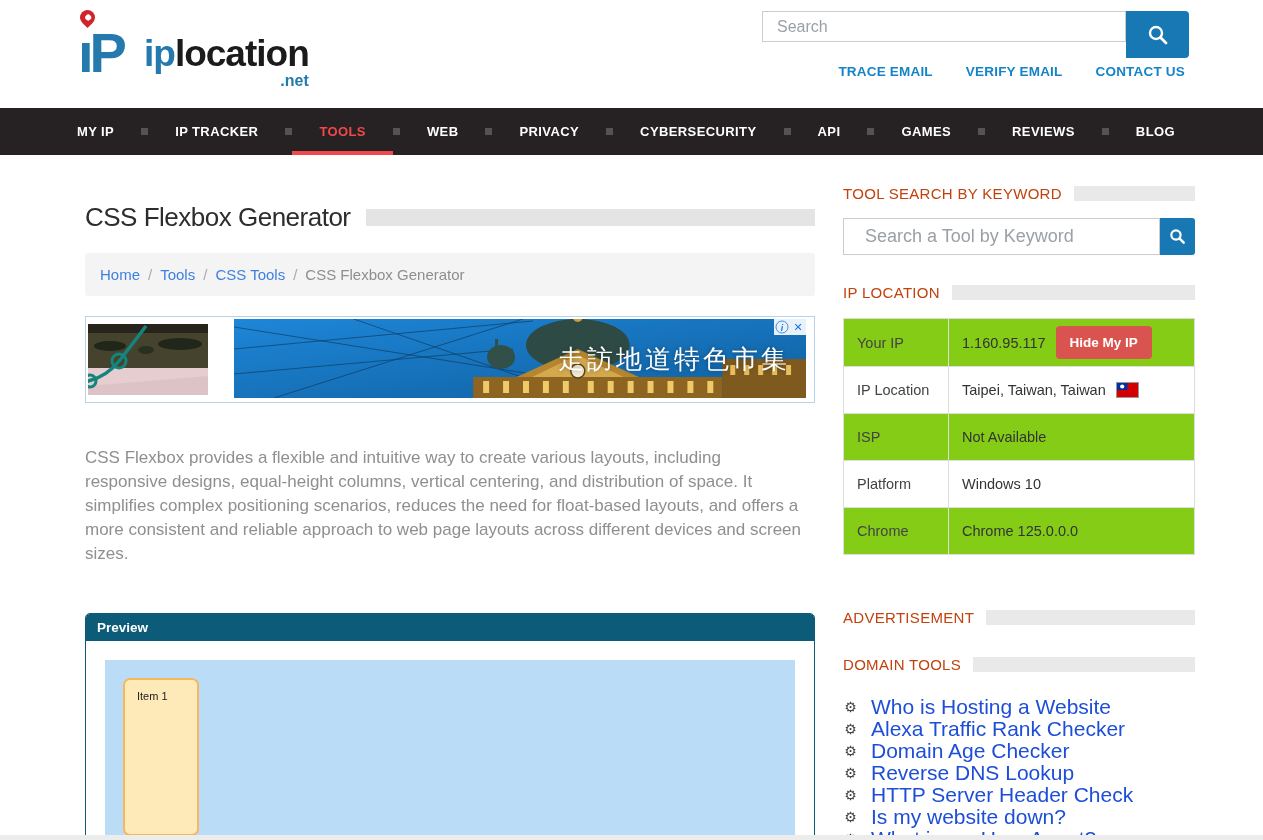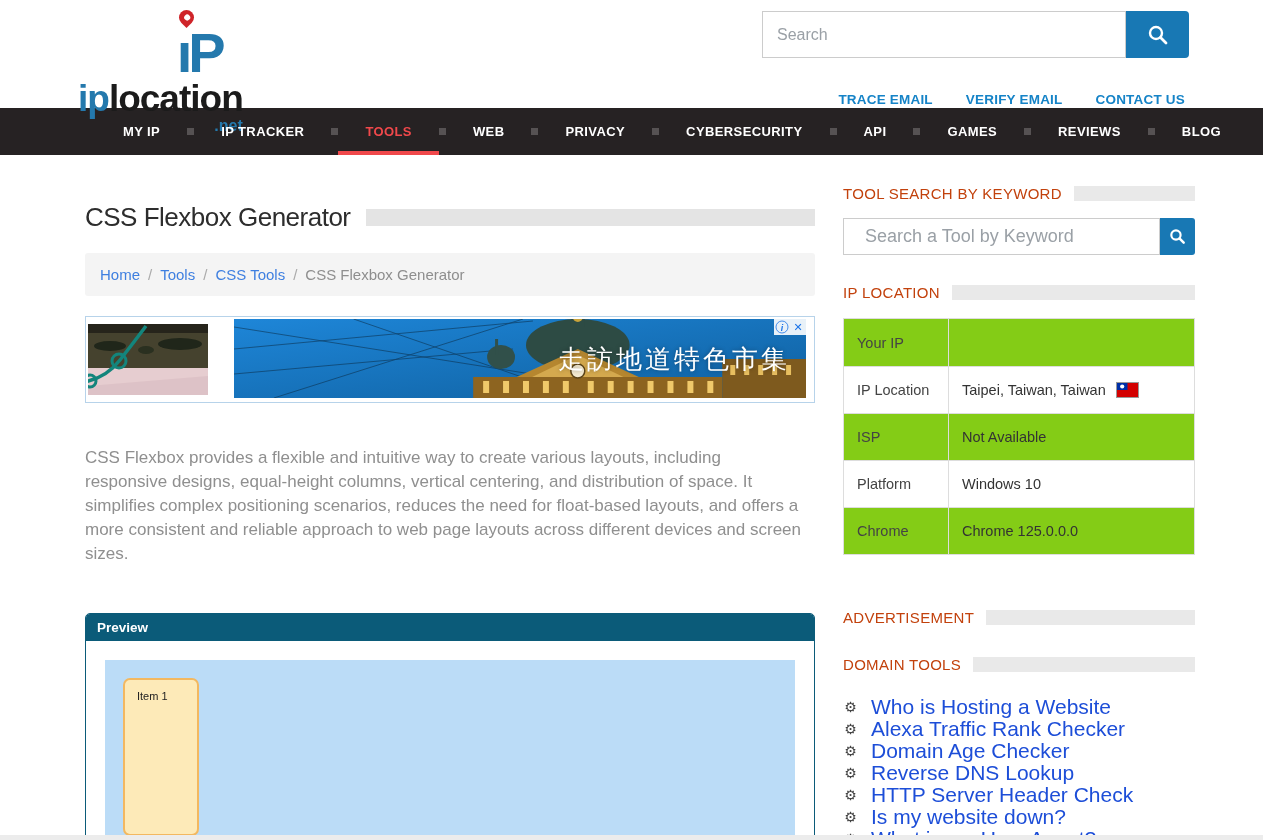--- a/index.html
+++ b/index.html
@@ -7,46 +7,46 @@
   body {
     width:1263px; height:840px; overflow:hidden;
     background:#ffffff;
     font-family:"Liberation Sans", sans-serif;
     position:relative;
   }
   a { text-decoration:none; }
 
   
   .site-header { height:108px; position:relative; background:#fff; }
-  .logo { position:absolute; left:78px; top:10px; display:flex; align-items:flex-end; cursor:pointer;flex-direction:column; }
+  .logo { position:absolute; left:78px; top:10px; display:flex; align-items:flex-end; cursor:pointer; }
   .logo-mark { position:relative; width:66px; height:70px; }
   .logo-pin { position:absolute; left:2px; top:0; width:15px; height:15px; background:#cf2429;
               border-radius:50% 50% 50% 0; transform:rotate(-45deg); }
   .logo-pin::after { content:""; position:absolute; left:4.5px; top:4.5px; width:6px; height:6px;
               border-radius:50%; background:#fff; }
   .logo-ip { position:absolute; left:0; bottom:2px; font-size:56px; font-weight:bold;
              color:#2479ad; letter-spacing:-4px; line-height:0.9; }
   .logo-text { position:relative; font-size:37px; font-weight:bold; letter-spacing:-1px;
                line-height:1; padding-bottom:8px; }
   .logo-text .lt-ip { color:#2479ad; }
   .logo-text .lt-loc { color:#1b1b1b; }
   .logo-net { position:absolute; right:0; bottom:-9px; font-size:16px; font-weight:bold; color:#2479ad; letter-spacing:0; }
 
   .header-search { position:absolute; left:762px; top:11px; display:flex; }
-  .header-search input { width:364px; height:47px; border:1px solid #ccc; padding:0 14px;
+  .header-search input { width:364px; height:31px; border:1px solid #ccc; padding:0 14px;
       font-size:16px; color:#555; font-family:"Liberation Sans",sans-serif; outline:none; }
   .header-search input::placeholder { color:#9aa0a6; }
   .search-btn { width:63px; height:47px; background:#1878b4; border:none; cursor:pointer;
       border-radius:0 4px 4px 0; display:flex; align-items:center; justify-content:center; }
 
-  .header-links { position:absolute; right:78px; top:92px; display:flex; gap:33px; }
+  .header-links { position:absolute; right:78px; top:64px; display:flex; gap:33px; }
   .header-links a { color:#1583c7; font-weight:bold; font-size:13.5px; letter-spacing:0.2px; }
 
   
-  .main-nav { height:47px; background:#262223; display:flex; align-items:center; padding-left:120px; }
+  .main-nav { height:47px; background:#262223; display:flex; align-items:center; padding-left:74px; }
   .nav-item { position:relative; height:47px; display:flex; align-items:center; padding:0 27px;
       color:#fff; font-weight:bold; font-size:13px; letter-spacing:0.4px; cursor:pointer; white-space:nowrap; }
   .nav-item:first-child { padding-left:3px; }
   .nav-item.active { color:#f0484b; }
   .nav-underline { position:absolute; left:0; right:0; bottom:0; height:4px; background:#f0484b; }
   .nav-sep { width:7px; height:7px; background:#565253; flex:none; }
 
   
   .content { display:flex; padding-left:85px; padding-right:68px; }
   .main-col { width:730px; flex:none; }
@@ -304,20 +304,24 @@
       </button>
     </div>
 
     <div class="side-header ip-loc-header">
       <span class="sh-text">IP LOCATION</span>
       <span class="bar"></span>
     </div>
     <div class="ip-table">
         <div class="ip-row shade">
           <div class="ip-label">Your IP</div>
+          <div class="ip-value">
+            <span>1.160.95.117</span>
+            <button class="hide-ip-btn">Hide My IP</button>
+          </div>
         </div>
         <div class="ip-row">
           <div class="ip-label">IP Location</div>
           <div class="ip-value">
             <span>Taipei, Taiwan, Taiwan</span>
             <span class="flag">
               <svg width="21" height="14" viewBox="0 0 21 14">
                 <rect width="21" height="14" fill="#d30000"></rect>
                 <rect width="10.5" height="7" fill="#002fa7"></rect>
                 <circle cx="5.2" cy="3.5" r="2.1" fill="#fff"></circle>

